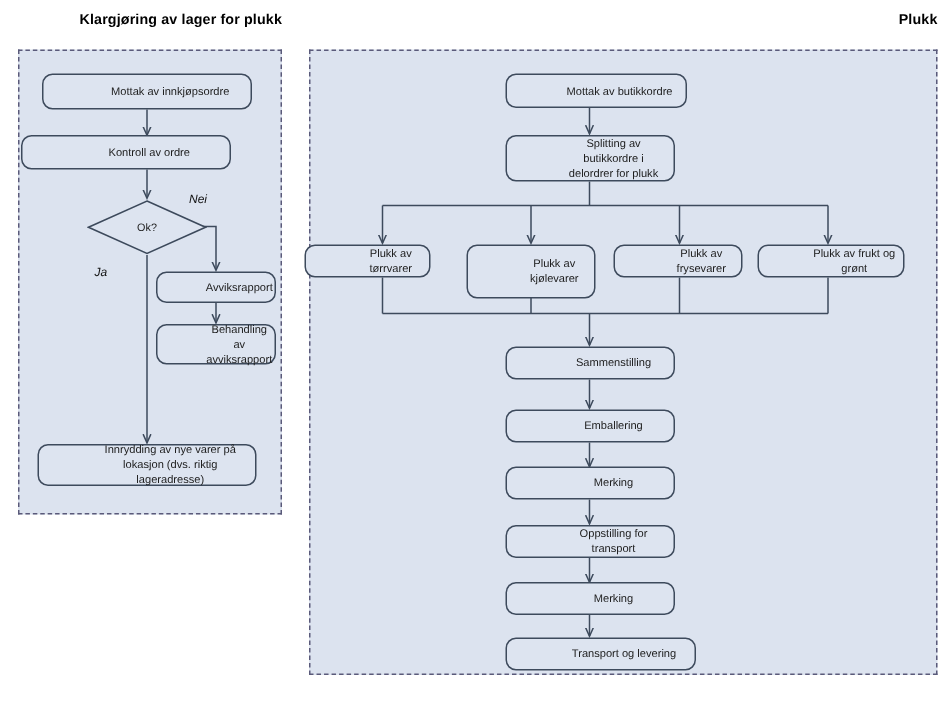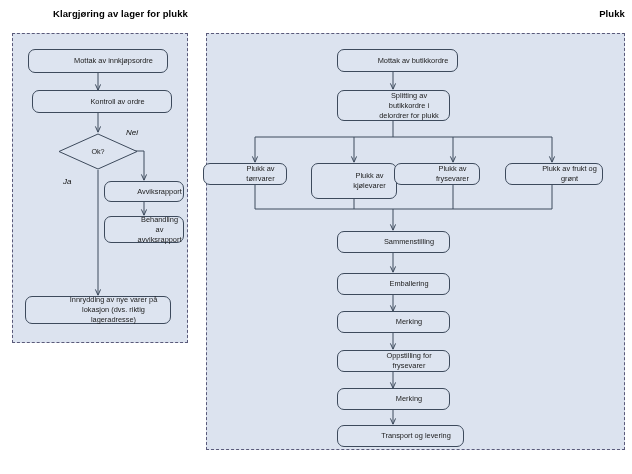--- a/index.html
+++ b/index.html
@@ -105,21 +105,21 @@
 
     <line x1="144" y1="200" x2="144" y2="215" stroke="#3d4a5c" stroke-width="1" marker-end="url(#arrow)"></line>
 
     <line x1="98" y1="170" x2="98" y2="295" stroke="#3d4a5c" stroke-width="1" marker-end="url(#arrow)"></line>
   </svg>
 
   <div class="node" style="left:28px; top:49px; width:140px; height:24px;">
     <span>Mottak av innkjøpsordre</span>
   </div>
 
-  <div class="node" style="left:32px; top:90px; width:140px; height:23px;">
+  <div class="node" style="left:14px; top:90px; width:140px; height:23px;">
     <span>Kontroll av ordre</span>
   </div>
 
   <div class="diamond-wrap" style="left:58px; top:133px; width:80px; height:37px;">
     <svg width="80" height="37" viewBox="0 0 80 37">
       <polygon points="40,1 79,18.5 40,36 1,18.5" fill="#dde4f0" stroke="#3d4a5c" stroke-width="1"></polygon>
     </svg>
     <div class="diamond-label">Ok?</div>
   </div>
 
@@ -182,42 +182,42 @@
   </div>
 
   <div class="node" style="left:203px; top:163px; width:84px; height:22px;">
     <span>Plukk av tørrvarer</span>
   </div>
 
   <div class="node" style="left:311px; top:163px; width:86px; height:36px;">
     <span>Plukk av kjølevarer</span>
   </div>
 
-  <div class="node" style="left:394px; top:163px; width:86px; height:22px;">
+  <div class="node" style="left:409px; top:163px; width:86px; height:22px;">
     <span>Plukk av frysevarer</span>
   </div>
 
   <div class="node" style="left:505px; top:163px; width:98px; height:22px;">
     <span>Plukk av frukt og grønt</span>
   </div>
 
   <div class="node" style="left:337px; top:231px; width:113px; height:22px;">
     <span>Sammenstilling</span>
   </div>
 
   <div class="node" style="left:337px; top:273px; width:113px; height:22px;">
     <span>Emballering</span>
   </div>
 
   <div class="node" style="left:337px; top:311px; width:113px; height:22px;">
     <span>Merking</span>
   </div>
 
   <div class="node" style="left:337px; top:350px; width:113px; height:22px;">
-    <span>Oppstilling for frysevarer</span>
+    <span>Oppstilling for transport</span>
   </div>
 
   <div class="node" style="left:337px; top:388px; width:113px; height:22px;">
     <span>Merking</span>
   </div>
 
   <div class="node" style="left:337px; top:425px; width:127px; height:22px;">
     <span>Transport og levering</span>
   </div>
 

